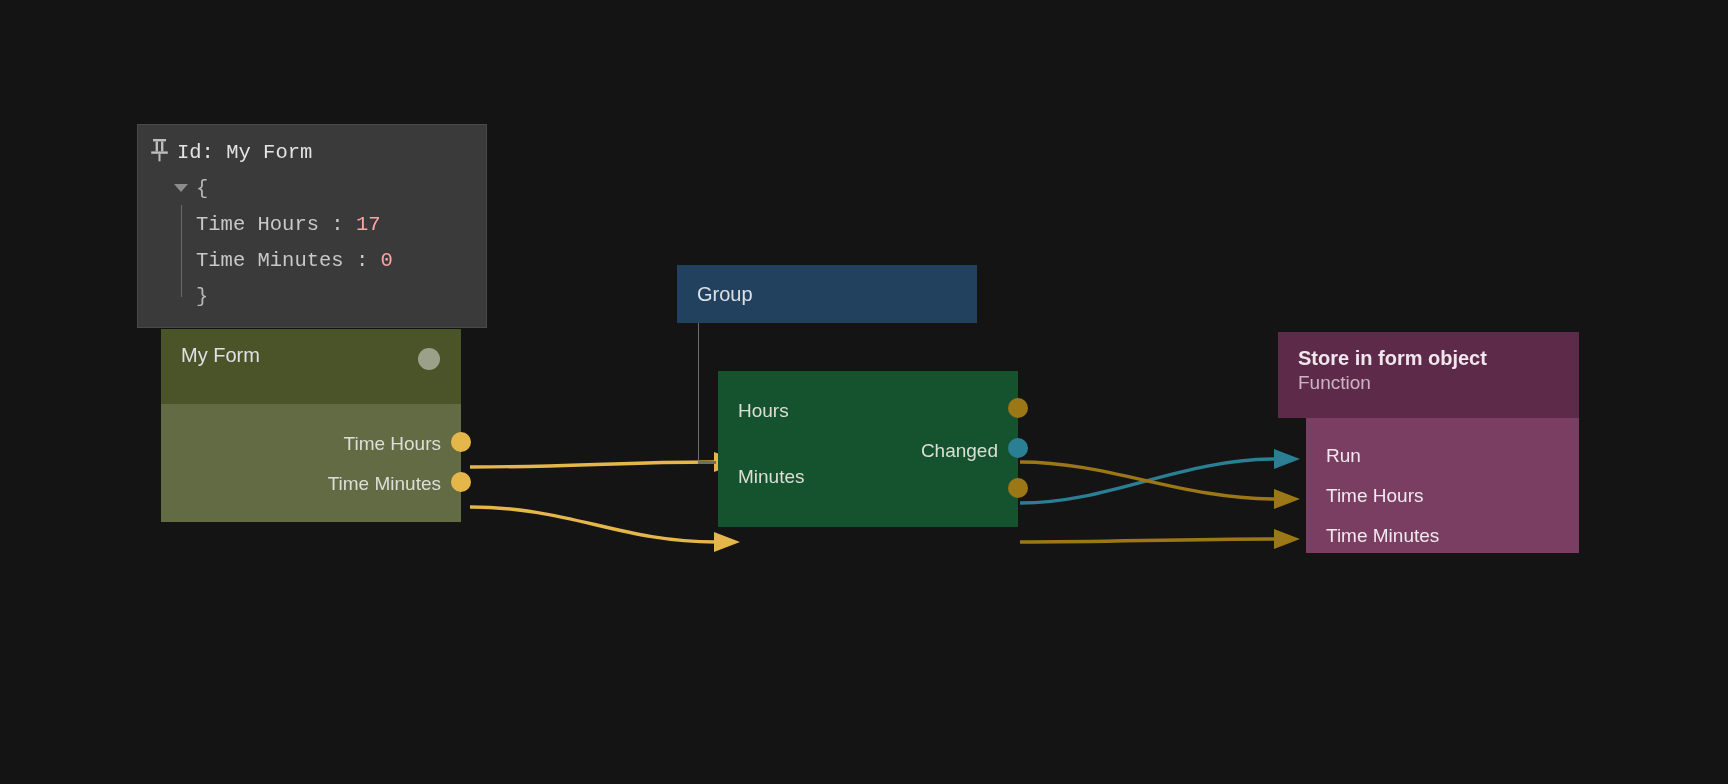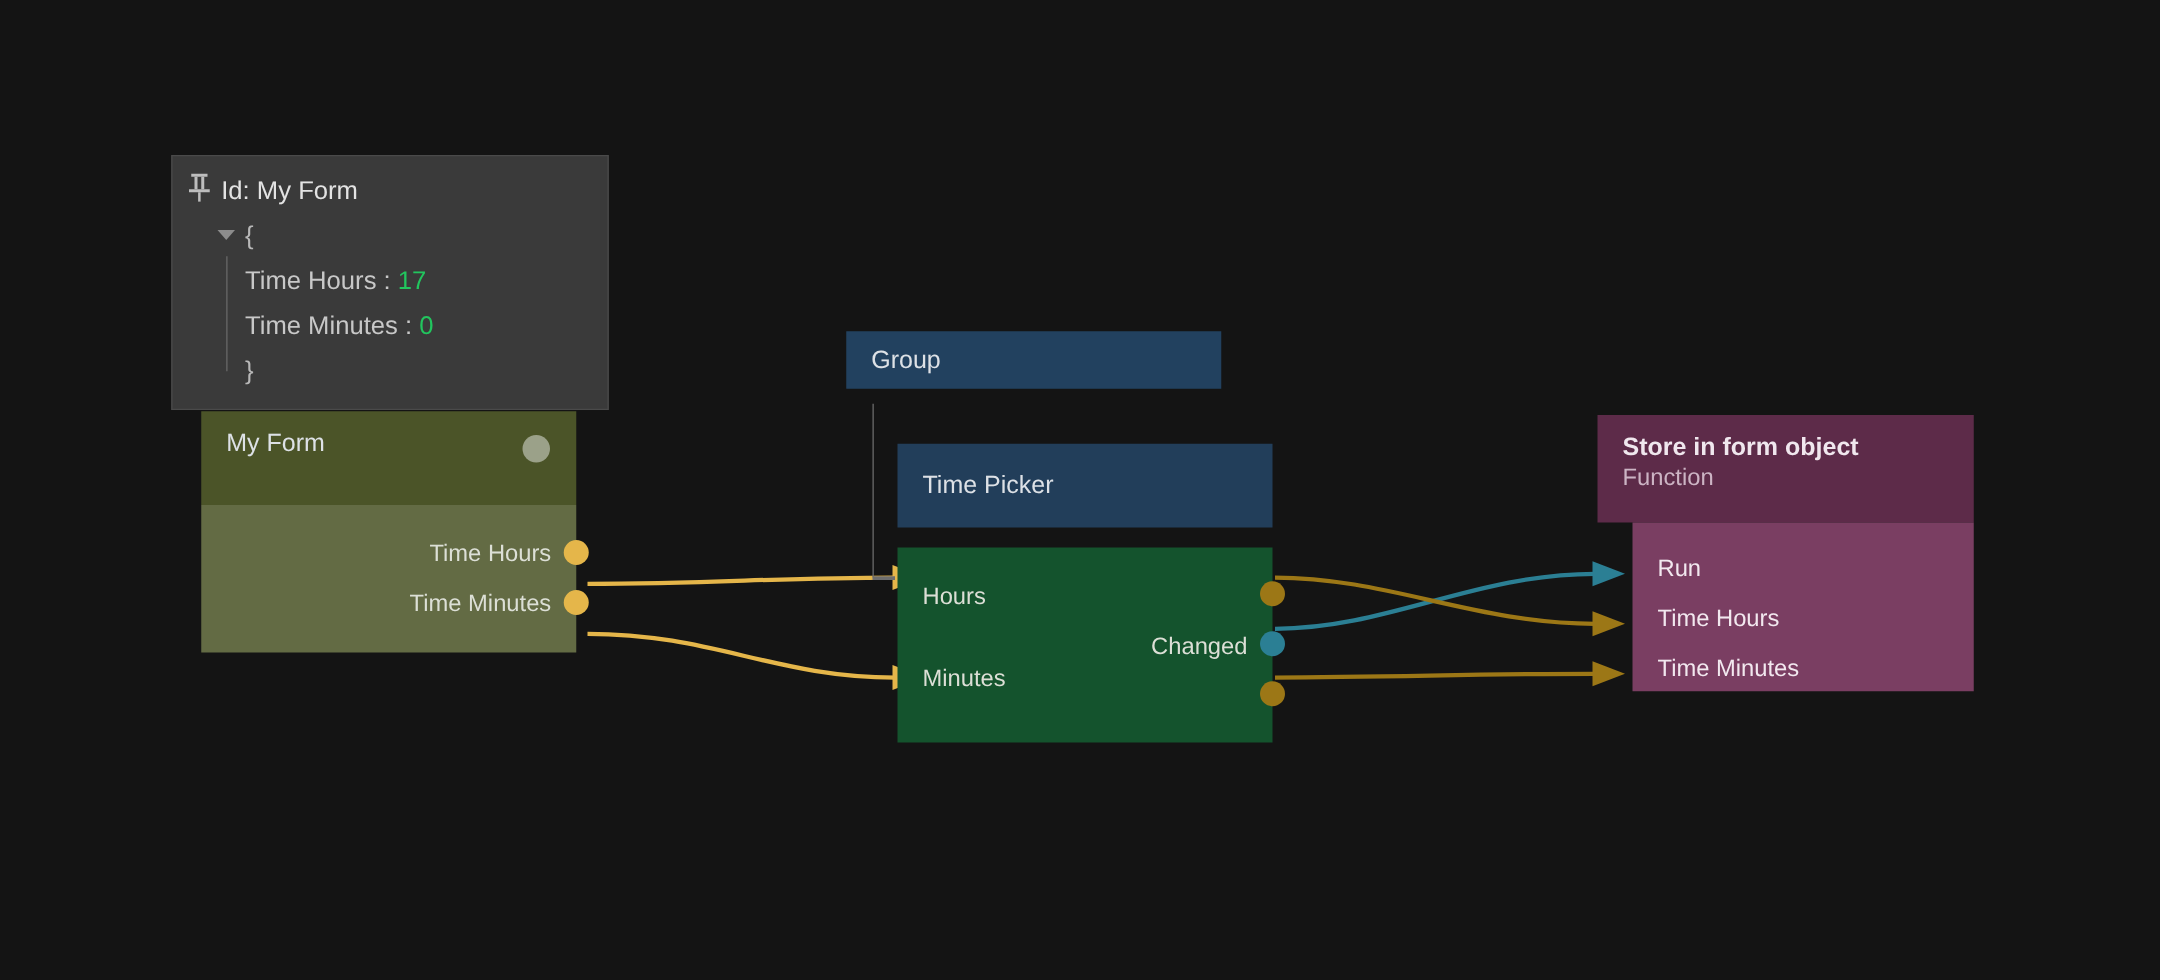--- a/index.html
+++ b/index.html
@@ -35,21 +35,21 @@
   
   #inspector {
     position: absolute;
     left: 137px;
     top: 124px;
     width: 350px;
     background: #3a3a3a;
     border: 1px solid #4a4a4a;
     box-sizing: border-box;
     padding: 10px 12px 12px 12px;
-    font-family: Liberation Sans, sans-serif;
+    font-family: Liberation Mono, monospace;
     font-size: 20.5px;
     line-height: 1.76;
     color: #c8c8c8;
     white-space: nowrap;
   }
   #inspector .ins-row {
     display: flex;
     align-items: flex-start;
   }
   .pin-icon {
@@ -80,21 +80,21 @@
     position: absolute;
     left: 24px;
     top: 13px;
     width: 0;
     height: 0;
     border-left: 7px solid transparent;
     border-right: 7px solid transparent;
     border-top: 8px solid #8c8c8c;
   }
   .ins-key { color: #c8c8c8; }
-  .ins-val { color: #22c55e; }
+  .ins-val { color: #fca5a5; }
   .ins-brace { color: #b8b8b8; }
 
   
   .node {
     position: absolute;
     box-sizing: border-box;
   }
   .node-header {
     box-sizing: border-box;
     padding: 14px 20px;
@@ -161,21 +161,21 @@
   }
 
   
   #node-group {
     left: 677px;
     top: 265px;
     width: 300px;
   }
   #node-group .node-header {
     background: #22415f;
-    height: 46px;
+    height: 58px;
     display: flex;
     align-items: center;
   }
   .group-link {
     position: absolute;
     left: 698px;
     top: 323px;
     width: 1px;
     height: 139px;
     background: #6e6e6e;
@@ -304,23 +304,20 @@
 
   <div class="node" id="node-group">
     <div class="node-header">
       <div class="node-title">Group</div>
     </div>
   </div>
   <div class="group-link"></div>
   <div class="group-link-stub"></div>
 
   <div class="node" id="node-timepicker">
-    <div class="node-header">
-      <div class="node-title">Time Picker</div>
-    </div>
     <div class="node-body">
       <div class="port-row left" style="top:30px;">Hours</div>
       <div class="port-row left" style="top:96px;">Minutes</div>
       <div class="port-row right" style="top:70px;">Changed</div>
       <div class="port-dot gold-dark" style="right:-10px; top:27px;"></div>
       <div class="port-dot teal" style="right:-10px; top:67px;"></div>
       <div class="port-dot gold-dark" style="right:-10px; top:107px;"></div>
     </div>
   </div>
 

